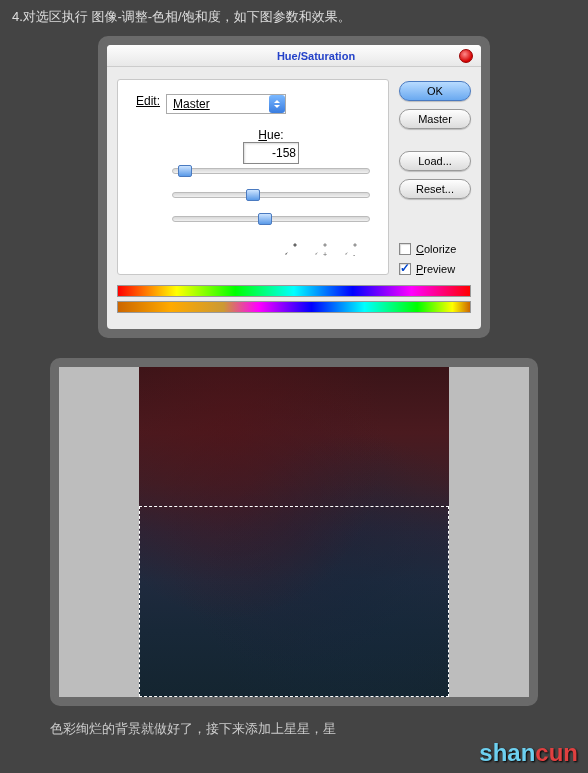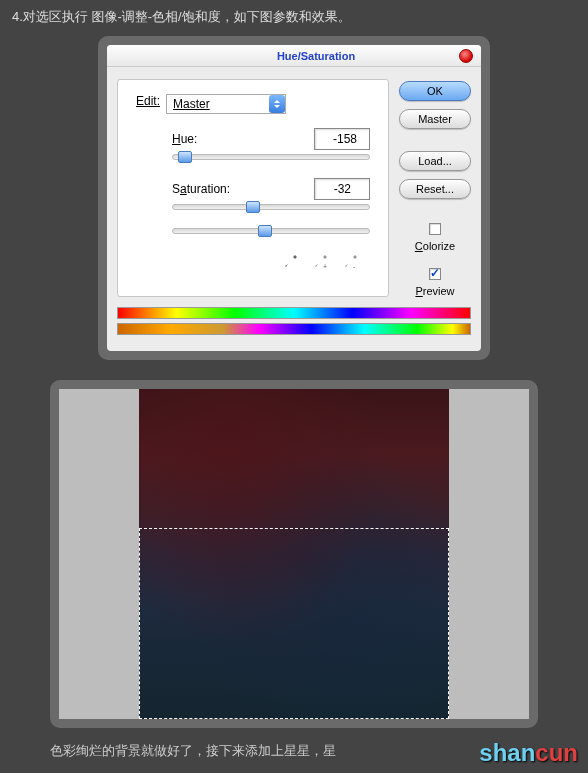--- a/index.html
+++ b/index.html
@@ -12,33 +12,33 @@
 .close-dot { position: absolute; right: 8px; width: 14px; height: 14px; background: radial-gradient(circle at 40% 35%, #ff8a8a, #d40000 70%); border-radius: 50%; border: 1px solid #990000; }
 .dialog-body { padding: 12px 10px 10px 10px; display: flex; gap: 10px; }
 .left-panel { flex: 1; background: #fff; border: 1px solid #c8c8c8; border-radius: 3px; padding: 14px 18px 14px 18px; }
 .right-panel { width: 72px; display: flex; flex-direction: column; gap: 8px; padding-top: 2px; }
 .edit-row { display: flex; align-items: flex-start; gap: 6px; margin-bottom: 14px; }
 .edit-label { color: #000; font-size: 12px; }
 .select { flex: 0 0 120px; border: 1px solid #aaa; height: 20px; background: #fff; display: flex; align-items: center; padding: 0 6px; position: relative; color: #000; text-decoration: underline; }
 .select-arrows { position: absolute; right: 0; top: 0; bottom: 0; width: 16px; background: linear-gradient(#7ab8ff, #3a7de0); border-radius: 3px; display: flex; flex-direction: column; align-items: center; justify-content: center; }
 .select-arrows::before { content: ""; border: 3px solid transparent; border-bottom-color: #fff; margin-bottom: 1px; }
 .select-arrows::after { content: ""; border: 3px solid transparent; border-top-color: #fff; margin-top: 1px; }
-.slider-row { margin: 0 0 4px 36px; display: flex; align-items: center; justify-content: space-between; }
+.slider-row { margin: 0 0 4px 36px; display: flex; align-items: center; justify-content: space-between; flex-direction: column; }
 .slider-label { color: #000; font-size: 12px; }
 .slider-label u { text-decoration: underline; }
-.value-box { width: 56px; height: 22px; border: 1px solid #888; background: #fff; color: #000; text-align: right; padding: 3px 18px; font-size: 12px; box-shadow: inset 1px 1px 2px rgba(0,0,0,0.15); }
+.value-box { width: 56px; height: 22px; border: 1px solid #888; background: #fff; color: #000; text-align: right; padding: 3px 2px; font-size: 12px; box-shadow: inset 1px 1px 2px rgba(0,0,0,0.15); }
 .slider-track { margin: 4px 0 18px 36px; height: 6px; background: linear-gradient(#d8d8d8, #f0f0f0); border: 1px solid #bbb; border-radius: 3px; position: relative; width: calc(100% - 36px); }
 .slider-thumb { position: absolute; top: -4px; width: 14px; height: 12px; background: linear-gradient(#cde4ff, #5a9ae8); border: 1px solid #4a7ac0; border-radius: 2px; transform: translateX(-50%); }
 .eyedroppers { display: flex; justify-content: flex-end; gap: 10px; margin-top: 4px; padding-right: 10px; }
 .eyedropper { width: 20px; height: 20px; display: flex; align-items: center; justify-content: center; border-radius: 3px; }
 .eyedropper svg { width: 16px; height: 16px; }
 .btn { height: 20px; border: 1px solid #999; border-radius: 10px; background: linear-gradient(#fefefe, #dcdcdc); color: #000; font-size: 11px; text-align: center; line-height: 18px; box-shadow: 0 1px 1px rgba(0,0,0,0.2); }
 .btn.primary { background: linear-gradient(#b8dbff, #6aa9f0); border-color: #4a7ac0; color: #000; }
 .spacer { height: 6px; }
-.check-row { display: flex; align-items: center; gap: 5px; color: #000; font-size: 11px; margin-top: 8px; flex-direction: column; }
+.check-row { display: flex; align-items: center; gap: 5px; color: #000; font-size: 11px; margin-top: 0; }
 .checkbox { width: 12px; height: 12px; border: 1px solid #888; background: #fff; position: relative; box-shadow: inset 1px 1px 1px rgba(0,0,0,0.15); }
 .checkbox.checked::after { content: "✓"; position: absolute; top: -3px; left: 0px; font-size: 12px; color: #0044cc; font-weight: bold; }
 .spectrums { padding: 0 10px 12px 10px; }
 .spectrum { height: 12px; width: 100%; margin-bottom: 4px; border: 1px solid #999; }
 .spec1 { background: linear-gradient(to right, #ff0000, #ffff00, #00ff00, #00ffff, #0000ff, #ff00ff, #ff0000); }
 .spec2 { background: linear-gradient(to right, #cc6600 0%, #ffaa00 15%, #cc9933 30%, #ff00ff 40%, #0000ff 55%, #00ffff 70%, #00ff00 85%, #ffff00 95%, #cc6600 100%); }
 .result-frame { margin: 20px 50px 0 50px; border: 3px solid #6a6a6a; border-radius: 10px; background: #6a6a6a; padding: 6px; }
 .result-inner { background: #bdbdbd; height: 330px; display: flex; justify-content: center; align-items: stretch; }
 .canvas-area { width: 310px; position: relative; background: linear-gradient(to bottom, #3a1418 0%, #4a1a1f 20%, #3d1f28 35%, #2a2538 50%, #1f2a3e 65%, #182838 80%, #142530 100%); }
 .canvas-area::before { content: ""; position: absolute; inset: 0; background: radial-gradient(ellipse at 30% 20%, rgba(80,20,25,0.6), transparent 50%), radial-gradient(ellipse at 70% 70%, rgba(20,40,60,0.5), transparent 50%), radial-gradient(ellipse at 50% 50%, rgba(40,30,50,0.4), transparent 60%); }
@@ -69,24 +69,20 @@
         </div>
 
         <div class="slider-row">
           <span class="slider-label"><u>H</u>ue:</span>
           <div class="value-box">-158</div>
         </div>
         <div class="slider-track">
           <div class="slider-thumb" style="left:6%"></div>
         </div>
 
-        <div class="slider-row">
-          <span class="slider-label">S<u>a</u>turation:</span>
-          <div class="value-box">-32</div>
-        </div>
         <div class="slider-track">
           <div class="slider-thumb" style="left:41%"></div>
         </div>
 
         <div class="slider-track">
           <div class="slider-thumb" style="left:47%"></div>
         </div>
 
         <div class="eyedroppers">
           <div class="eyedropper">

